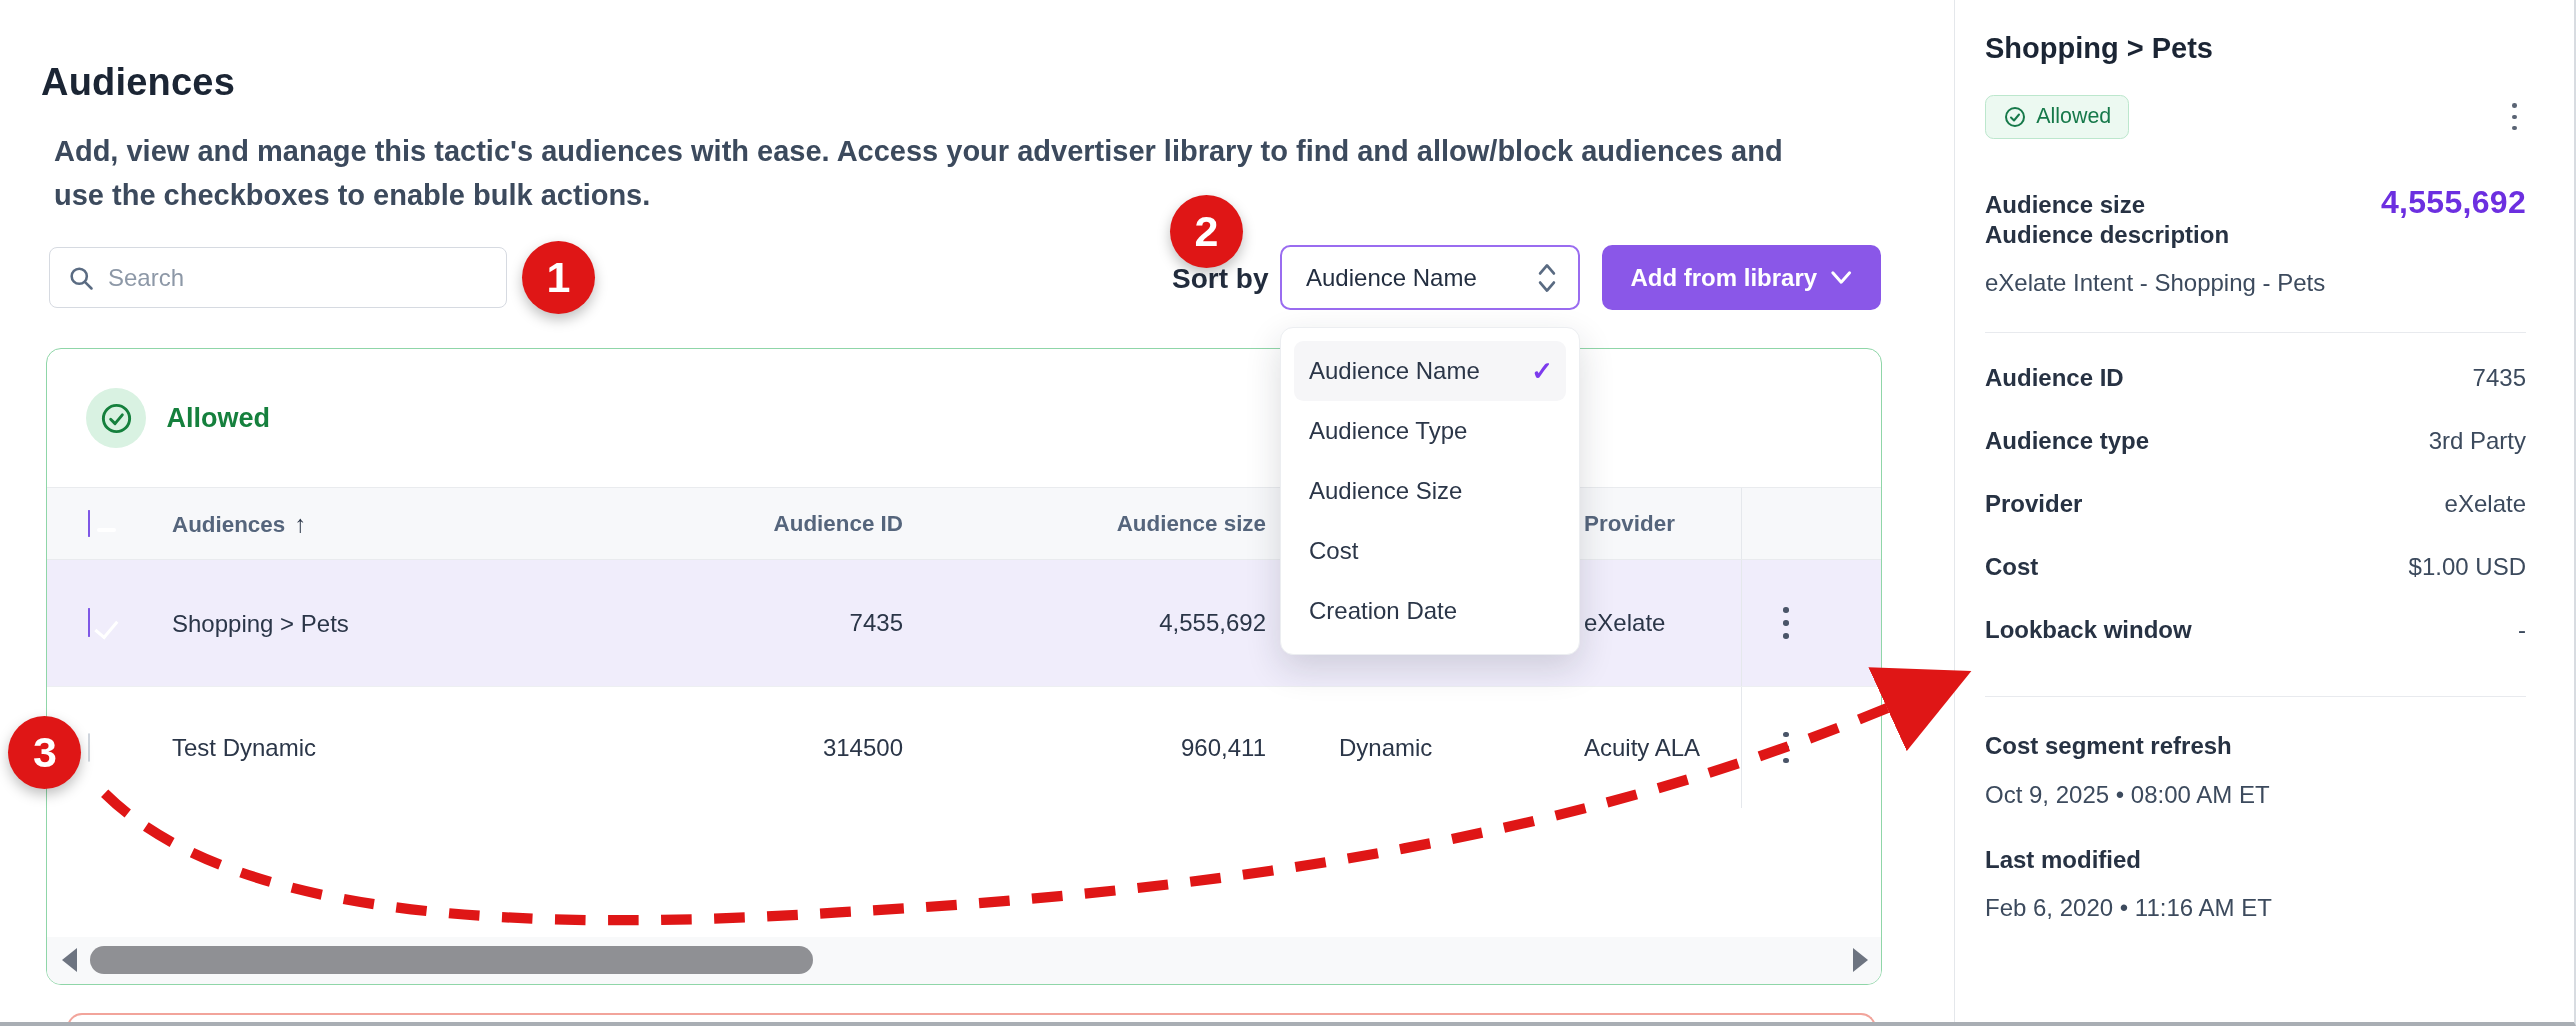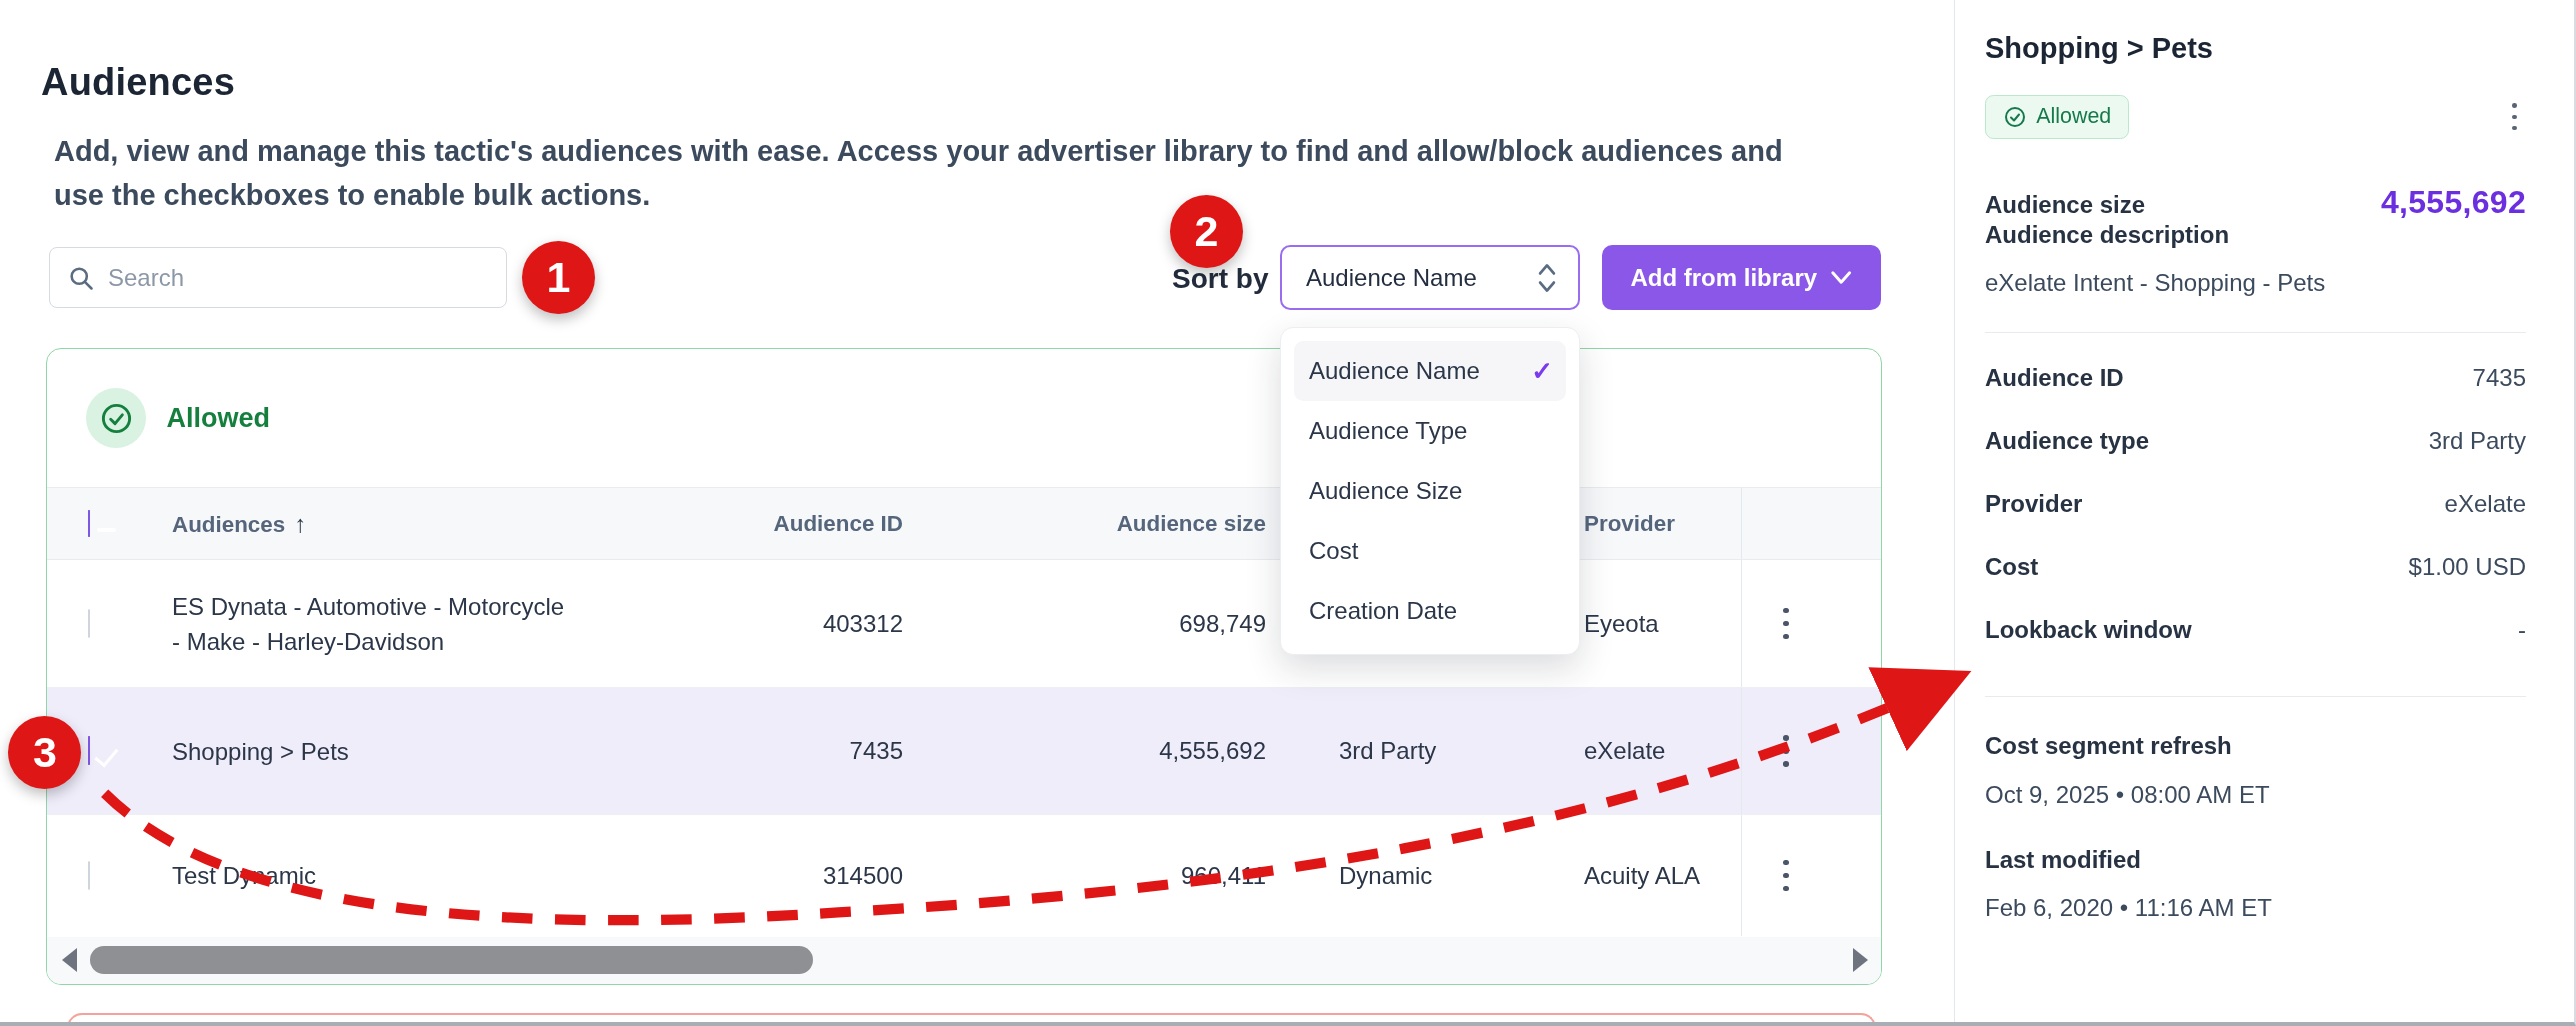--- a/index.html
+++ b/index.html
@@ -242,35 +242,20 @@
         <div>
           <span>Audiences</span><span class="sort-arrow">↑</span>
         </div>
         <div class="col-right">Audience ID</div>
         <div class="col-right">Audience size</div>
         <div class="col-type"></div>
         <div class="col-provider">Provider</div>
         <div class="kebab-cell"></div>
       </div>
 
-      <div class="tbl-row tbl-body-row r1">
-        <div><span class="cbx"></span></div>
-        <div class="row-name">ES Dynata - Automotive - Motorcycle - Make - Harley-Davidson</div>
-        <div class="cell-right">403312</div>
-        <div class="cell-right">698,749</div>
-        <div class="col-type"></div>
-        <div class="col-provider">Eyeota</div>
-        <div class="kebab-cell">
-            <span class="kebab">
-              <i></i>
-              <i></i>
-              <i></i>
-            </span>
-          </div>
-      </div>
 
       <div class="tbl-row tbl-body-row r2">
         <div><span class="cbx checked"></span></div>
         <div class="row-name">Shopping &gt; Pets</div>
         <div class="cell-right">7435</div>
         <div class="cell-right">4,555,692</div>
         <div class="col-type">3rd Party</div>
         <div class="col-provider">eXelate</div>
         <div class="kebab-cell">
             <span class="kebab">

